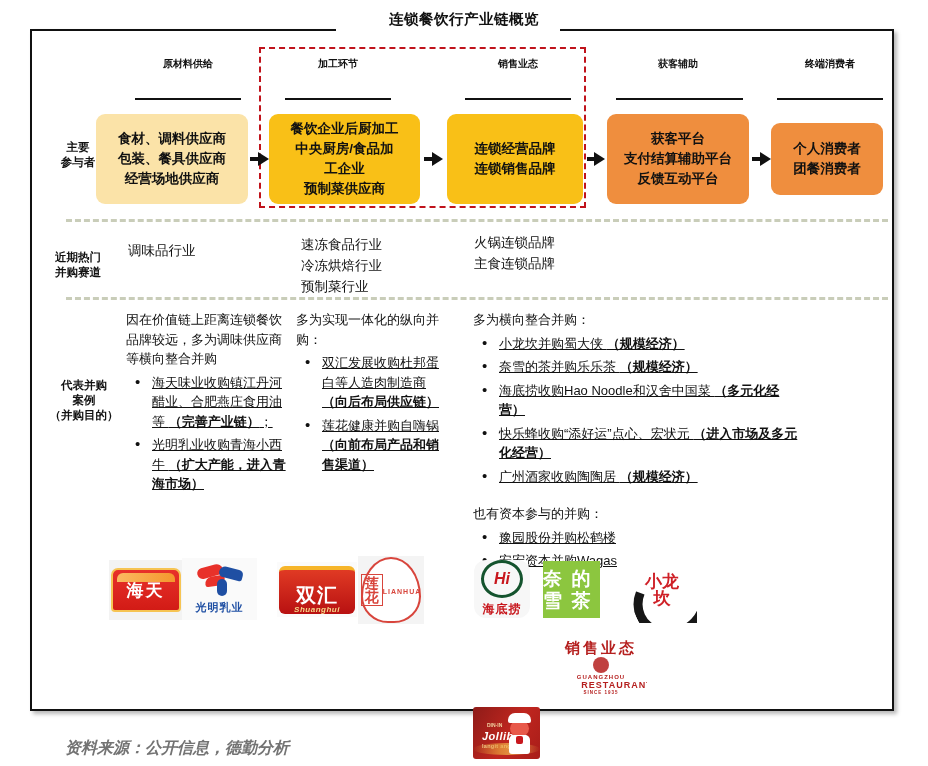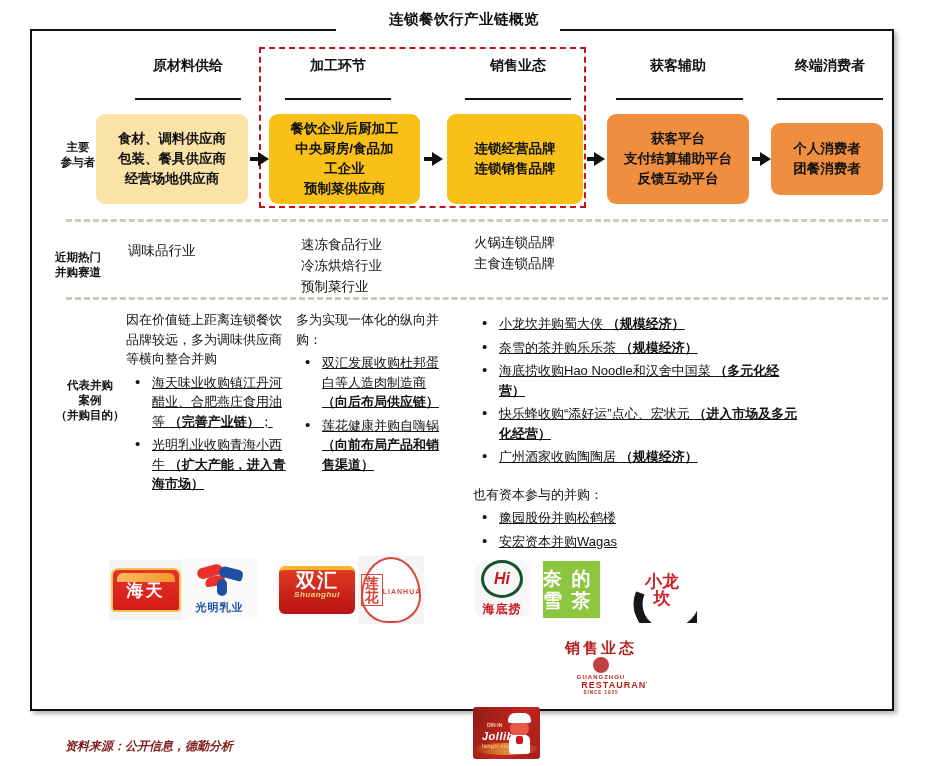--- a/index.html
+++ b/index.html
@@ -37,21 +37,21 @@
     position:absolute;left:259px;top:47px;width:327px;height:161px;
     border:2.5px dashed #c0131b;
     box-sizing:border-box;
     z-index:4;
   }
 
   
   .col-head{
     position:absolute;top:57px;
     text-align:center;
-    font-size:14px;font-weight:bold;color:#111;
+    font-size:10px;font-weight:bold;color:#111;
     z-index:5;
   }
   .col-rule{
     position:absolute;top:98px;height:0;
     border-top:2.5px solid #111;
     z-index:5;
   }
 
   
   .row-label{
@@ -143,21 +143,21 @@
   .bm-b2{left:24px;top:15px;width:10px;height:17px;background:#1f4fa3;
         border-radius:5px;}
   .bm-txt{color:#1f4fa3;font-size:11px;letter-spacing:1px;margin-top:2px;}
 
   .lg-shuanghui{
     background:#fbfbfb;
   }
   .sh-inner{
     width:76px;height:44px;border-radius:6px;
     background:linear-gradient(180deg,#e03a24 0%,#b81111 100%);
-    display:flex;flex-direction:column;align-items:center;justify-content:flex-start;
+    display:flex;flex-direction:column;align-items:center;justify-content:flex-end;
     border-top:4px solid #f6b52a;
   }
   .sh-cn{color:#fff;font-size:20px;letter-spacing:1px;line-height:20px;}
   .sh-en{color:#f6d98a;font-size:8px;font-style:italic;letter-spacing:.5px;}
 
   .lg-lianhua{background:#f4f4f4;}
   .lh-inner{
     width:56px;height:62px;border:2px solid #d8453c;
     border-radius:50% 50% 45% 45%/60% 60% 40% 40%;
     display:flex;flex-direction:row;align-items:center;justify-content:center;
@@ -216,21 +216,21 @@
   .gz-cn{font-size:15px;letter-spacing:3px;line-height:16px;}
   .gz-flower{width:16px;height:16px;margin:1px 0;border-radius:50%;
     background:#b5201f;opacity:.85;}
   .gz-en1{font-size:6px;letter-spacing:1px;}
   .gz-en2{font-size:9px;letter-spacing:1px;padding-left:32px;}
   .gz-en3{font-size:4.5px;letter-spacing:1px;}
 
   
   .footer{
     position:absolute;left:65px;top:738px;
-    font-size:12px;font-style:italic;font-weight:bold;color:#7f1d1d;
+    font-size:16px;font-style:italic;font-weight:bold;color:#737373;
   }
 </style>
 </head>
 <body>
 
 <div id="root">
 
   <div class="frame"></div>
 
   <div class="title-mask"></div>
@@ -326,21 +326,21 @@
     <div>预制菜行业</div>
   </div>
 
   <div class="cell small" style="left:474px;top:232px;width:170px;">
     <div>火锅连锁品牌</div>
     <div>主食连锁品牌</div>
   </div>
 
   <div class="hsep" style="top:297px;"></div>
 
-  <div class="row-label" style="top:378px;width:88px;left:46px;">
+  <div class="row-label" style="top:378px;width:88px;left:40px;">
     <div>代表并购</div>
     <div>案例</div>
     <div>（并购目的）</div>
   </div>
 
   <div class="cell" style="left:126px;top:310px;width:165px;">
     <div>因在价值链上距离连锁餐饮品牌较远，多为调味供应商等横向整合并购</div>
     <ul class="bl">
       <li>
         <span>海天味业收购镇江丹河醋业、合肥燕庄食用油等 </span><b>（完善产业链）</b><span>；</span>
@@ -357,20 +357,21 @@
       <li>
         <span>双汇发展收购杜邦蛋白等人造肉制造商 </span><b>（向后布局供应链）</b>
       </li>
       <li>
         <span>莲花健康并购自嗨锅 </span><b>（向前布局产品和销售渠道）</b>
       </li>
     </ul>
   </div>
 
   <div class="cell" style="left:473px;top:310px;width:330px;">
+    <div>多为横向整合并购：</div>
     <ul class="bl">
       <li>
         <span>小龙坎并购蜀大侠 </span><b>（规模经济）</b>
       </li>
       <li>
         <span>奈雪的茶并购乐乐茶 </span><b>（规模经济）</b>
       </li>
       <li>
         <span>海底捞收购Hao Noodle和汉舍中国菜 </span><b>（多元化经营）</b>
       </li>

